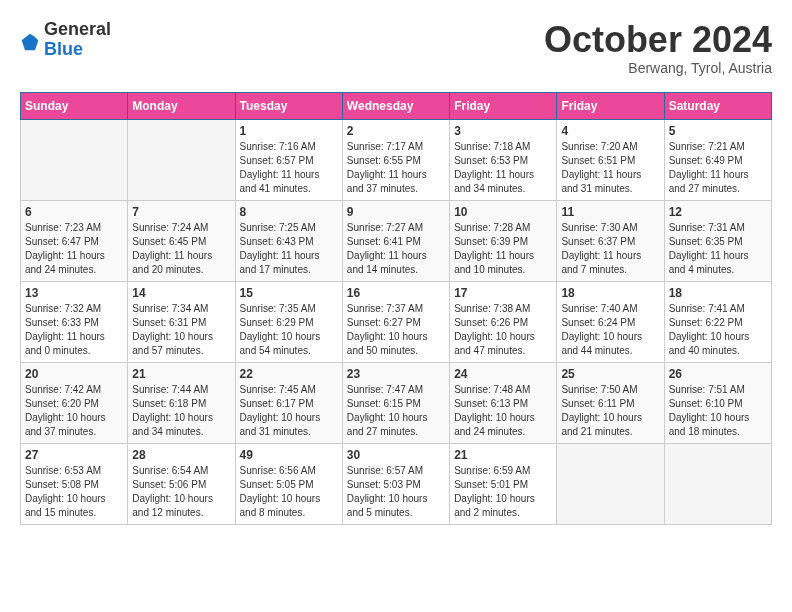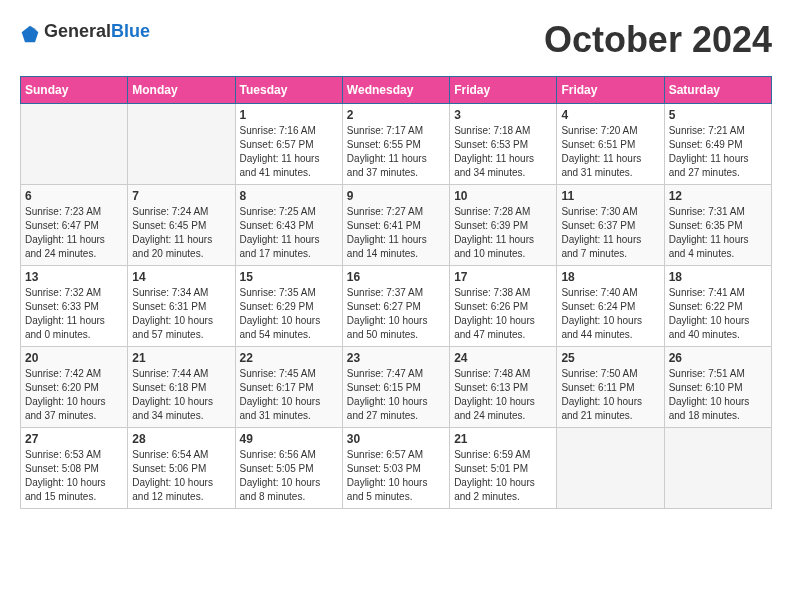--- a/index.html
+++ b/index.html
@@ -15,21 +15,21 @@
       justify-content: space-between;
       align-items: flex-start;
       margin-bottom: 16px;
     }
     .logo {
       display: flex;
       align-items: center;
     }
     .logo-text {
       display: flex;
-      flex-direction: row;
+      flex-direction: column;
       font-size: 18px;
       font-weight: bold;
       line-height: 1.1;
     }
     .logo-general { color: #333; }
     .logo-blue { color: #1a73c8; }
     .logo-icon {
       width: 20px;
       height: 20px;
       margin-right: 4px;
@@ -98,20 +98,21 @@
       <polygon points="12,2 22,10 18,22 6,22 2,10" fill="#1a73c8"></polygon>
       <polygon points="12,2 22,10 17,5" fill="#0d5ca3"></polygon>
     </svg>
     <div class="logo-text">
       <span class="logo-general">General</span>
       <span class="logo-blue">Blue</span>
     </div>
   </div>
   <div class="title-area">
     <div class="month-title">October 2024</div>
+    <div class="subtitle">Berwang, Tyrol, Austria</div>
   </div>
 </div>
 
 <table>
   <thead>
     <tr>
     <th>Sunday</th>
         <th>Monday</th>
         <th>Tuesday</th>
         <th>Wednesday</th>

